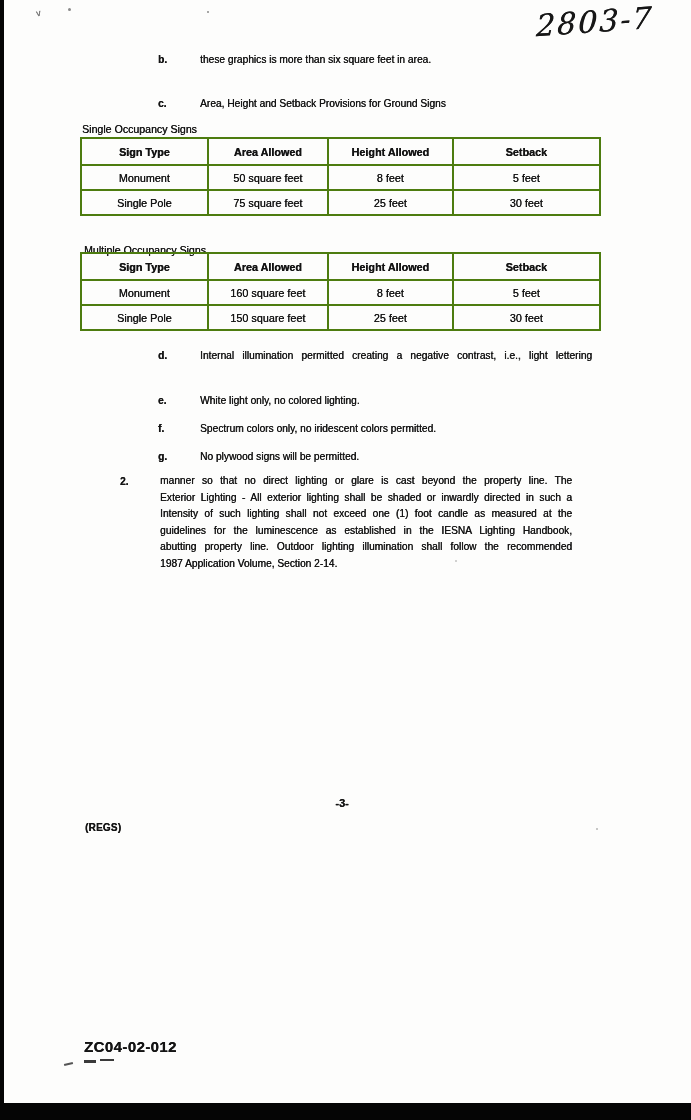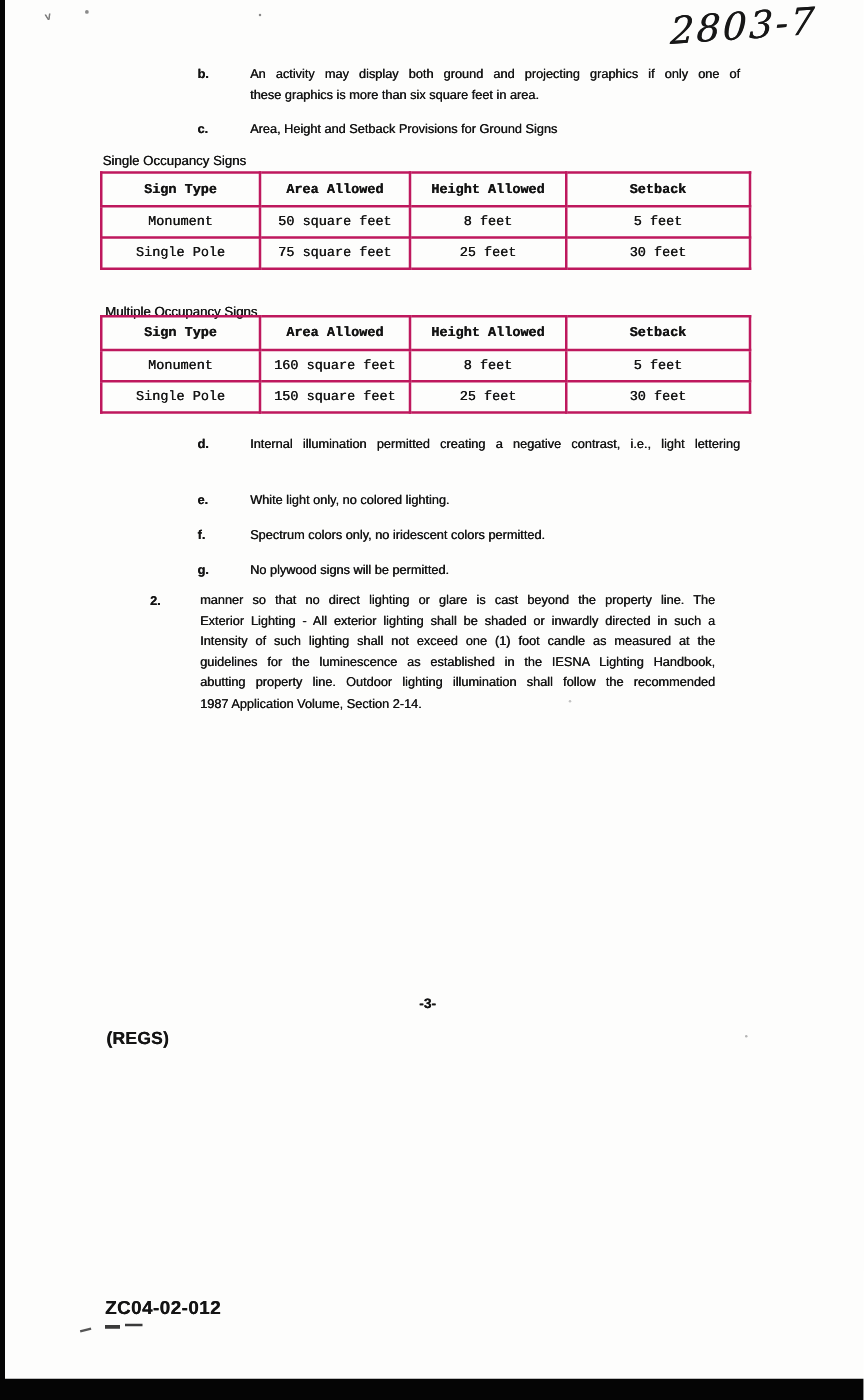--- a/index.html
+++ b/index.html
@@ -30,28 +30,28 @@
   .item .lbl { position:absolute; left:158px; top:0; font-weight:bold; text-shadow:0.2px 0 0 currentColor; }
   .item .txt { position:absolute; left:200px; top:0; width:392px; }
   .num-item .lbl { left:120px; }
   .num-item .txt { left:160px; width:412px; line-height:16.5px; }
   .just { text-align:justify; text-align-last:justify; text-justify:inter-word; }
 
   
   .tbl-title { position:absolute; font-size:10.6px; text-shadow:0.3px 0 0 currentColor; }
   table.signs { position:absolute; left:80px; width:521px; border-collapse:collapse; table-layout:fixed; }
   table.signs th, table.signs td {
-    border:2px solid #be185d; text-align:center; vertical-align:middle;
-    font-size:10.8px; padding:0; text-shadow:0.3px 0 0 currentColor;font-family:Liberation Mono, monospace;
+    border:2px solid #4d7c0f; text-align:center; vertical-align:middle;
+    font-size:10.8px; padding:0; text-shadow:0.3px 0 0 currentColor;
   }
   table.signs th { font-weight:bold; height:25px; }
   table.signs td { height:23px; font-weight:normal; }
 
   .pageno { position:absolute; left:0; top:797px; width:684px; text-align:center; font-size:11px; font-weight:bold; text-shadow:0.3px 0 0 currentColor; }
-  .regs   { position:absolute; left:85px; top:822px; font-size:14px; font-weight:bold; letter-spacing:0.2px; text-shadow:0.3px 0 0 currentColor; }
+  .regs   { position:absolute; left:85px; top:822px; font-size:10px; font-weight:bold; letter-spacing:0.2px; text-shadow:0.3px 0 0 currentColor; }
   .casenum{ position:absolute; left:84px; top:1038px; font-size:15px; font-weight:bold; letter-spacing:0.4px; text-shadow:0.3px 0 0 currentColor; }
   .tick   { position:absolute; font-size:9px; color:#777; }
 </style>
 </head>
 <body>
 
 <div class="page doc">
 
   <div class="edge-left"></div>
   <div class="edge-bottom"></div>
@@ -59,21 +59,20 @@
   <div class="speck" style="left:68px; top:8px; width:3px; height:3px;"></div>
   <div class="speck" style="left:207px; top:11px; width:2px; height:2px;"></div>
   <div class="speck" style="left:596px; top:828px; width:2px; height:2px; background:#b5b5b5;"></div>
   <div class="speck" style="left:455px; top:560px; width:2px; height:2px; background:#c2c2c2;"></div>
 
   <div class="handwritten">2803-7</div>
 
   <div class="item" style="top:51px">
     <span class="lbl">b.</span>
     <div class="txt">
-      <div class="just">An activity may display both ground and projecting graphics if only one of</div>
       <div>these graphics is more than six square feet in area.</div>
     </div>
   </div>
 
   <div class="item" style="top:95px">
     <span class="lbl">c.</span>
     <div class="txt">
       <div>Area, Height and Setback Provisions for Ground Signs</div>
     </div>
   </div>

